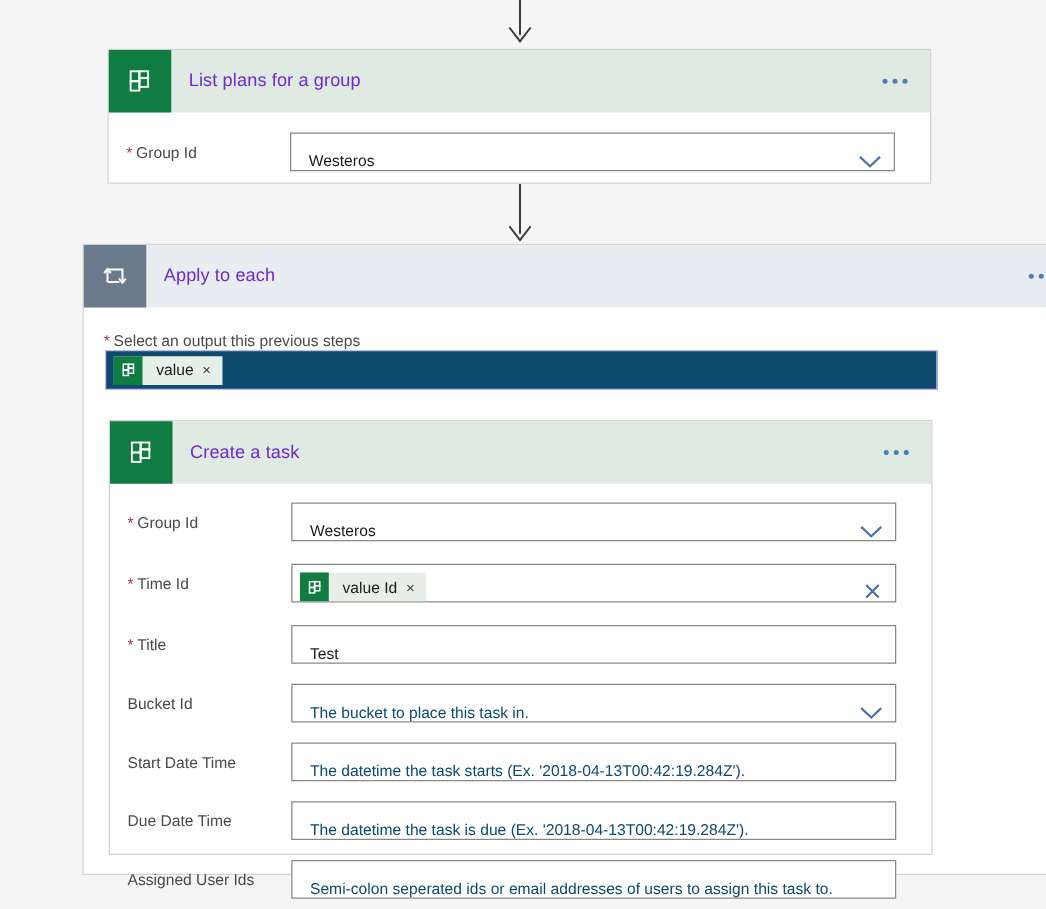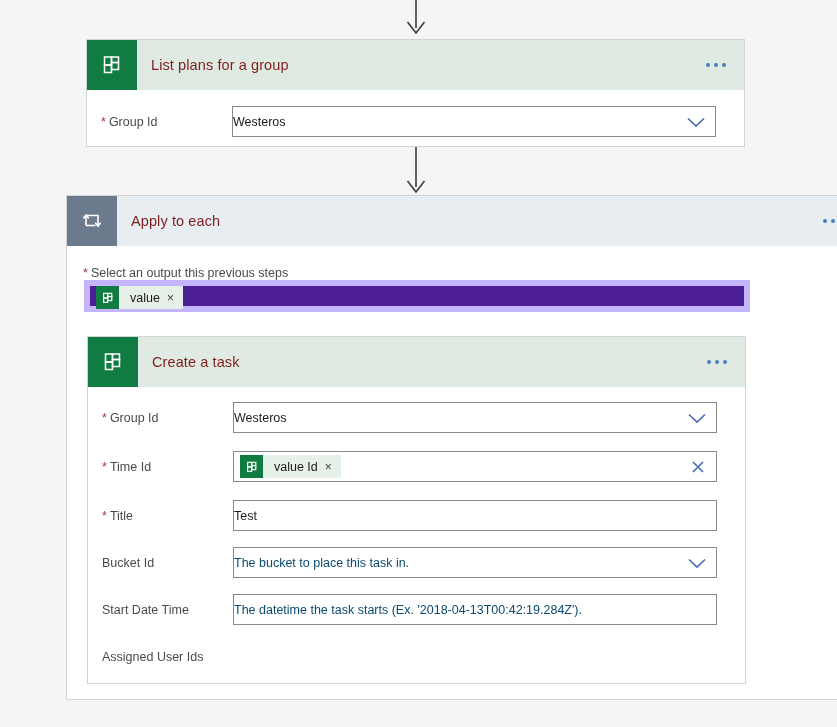--- a/index.html
+++ b/index.html
@@ -65,21 +65,21 @@
     flex: 0 0 50px;
     display: flex;
     align-items: center;
     justify-content: center;
   }
   .hdr-icon.green { background: #107c41; }
   .hdr-icon.slate { background: #6b7a8d; }
 
   .hdr-title {
     font-size: 14.5px;
-    color: #7f1d1d;
+    color: #6d28d9;
     margin-left: 14px;
     letter-spacing: .1px;
     white-space: nowrap;
   }
 
   .ellipsis {
     position: absolute;
     right: 18px;
     top: 50%;
     transform: translateY(-50%);
@@ -118,22 +118,22 @@
     line-height: 1;
   }
 
   .field {
     position: relative;
     box-sizing: border-box;
     border: 1px solid #8a8886;
     background: #ffffff;
     height: 31px;
     display: flex;
-    align-items: center;
-    padding: 0 8px 0 0;
+    align-items: flex-end;
+    padding: 0 8px 0 14px;
     font-size: 12.5px;
     color: #1b1b1b;
   }
   .field .val      { color: #1b1b1b; }
   .field .placeholder { color: #0c4a6e; }
 
   .chev {
     margin-left: auto;
     flex: 0 0 auto;
     display: flex;
@@ -177,24 +177,24 @@
     color: #3a3a3a;
     padding-right: 9px;
     line-height: 1;
     cursor: pointer;
   }
 
   
   .token-field {
     position: absolute;
     box-sizing: border-box;
-    border: 6px solid #c4b5fd;
-    background: #4c1d95;
-    display: flex;
-    align-items: flex-start;
+    border: 1px solid #c4b5fd;
+    background: #0c4a6e;
+    display: flex;
+    align-items: center;
     padding-left: 6px;
   }
 
   .section-label {
     position: absolute;
     font-size: 12.5px;
     color: #4a4a4a;
     white-space: nowrap;
     display: flex;
     align-items: baseline;
@@ -377,25 +377,36 @@
 
         <div class="row" style="margin-top:8px;">
           <div class="lbl" style="width:145px; padding-left:14px; box-sizing:border-box;">
             <span>Start Date Time</span>
           </div>
           <div class="field" style="width:484px;">
             <span class="placeholder">The datetime the task starts (Ex. '2018-04-13T00:42:19.284Z').</span>
           </div>
         </div>
 
-
         <div class="row" style="margin-top:8px;">
           <div class="lbl" style="width:145px; padding-left:14px; box-sizing:border-box;">
+            <span>Due Date Time</span>
+          </div>
+          <div class="field" style="width:484px;">
+            <span class="placeholder">The datetime the task is due (Ex. '2018-04-13T00:42:19.284Z').</span>
+          </div>
+        </div>
+
+        <div class="row" style="margin-top:8px;">
+          <div class="lbl" style="width:145px; padding-left:14px; box-sizing:border-box;">
             <span>Assigned User Ids</span>
           </div>
+          <div class="field" style="width:484px;">
+            <span class="placeholder">Semi-colon seperated ids or email addresses of users to assign this task to.</span>
+          </div>
         </div>
 
       </div>
     </div>
 
   </div>
 
 </div>
 
 </body></html>

